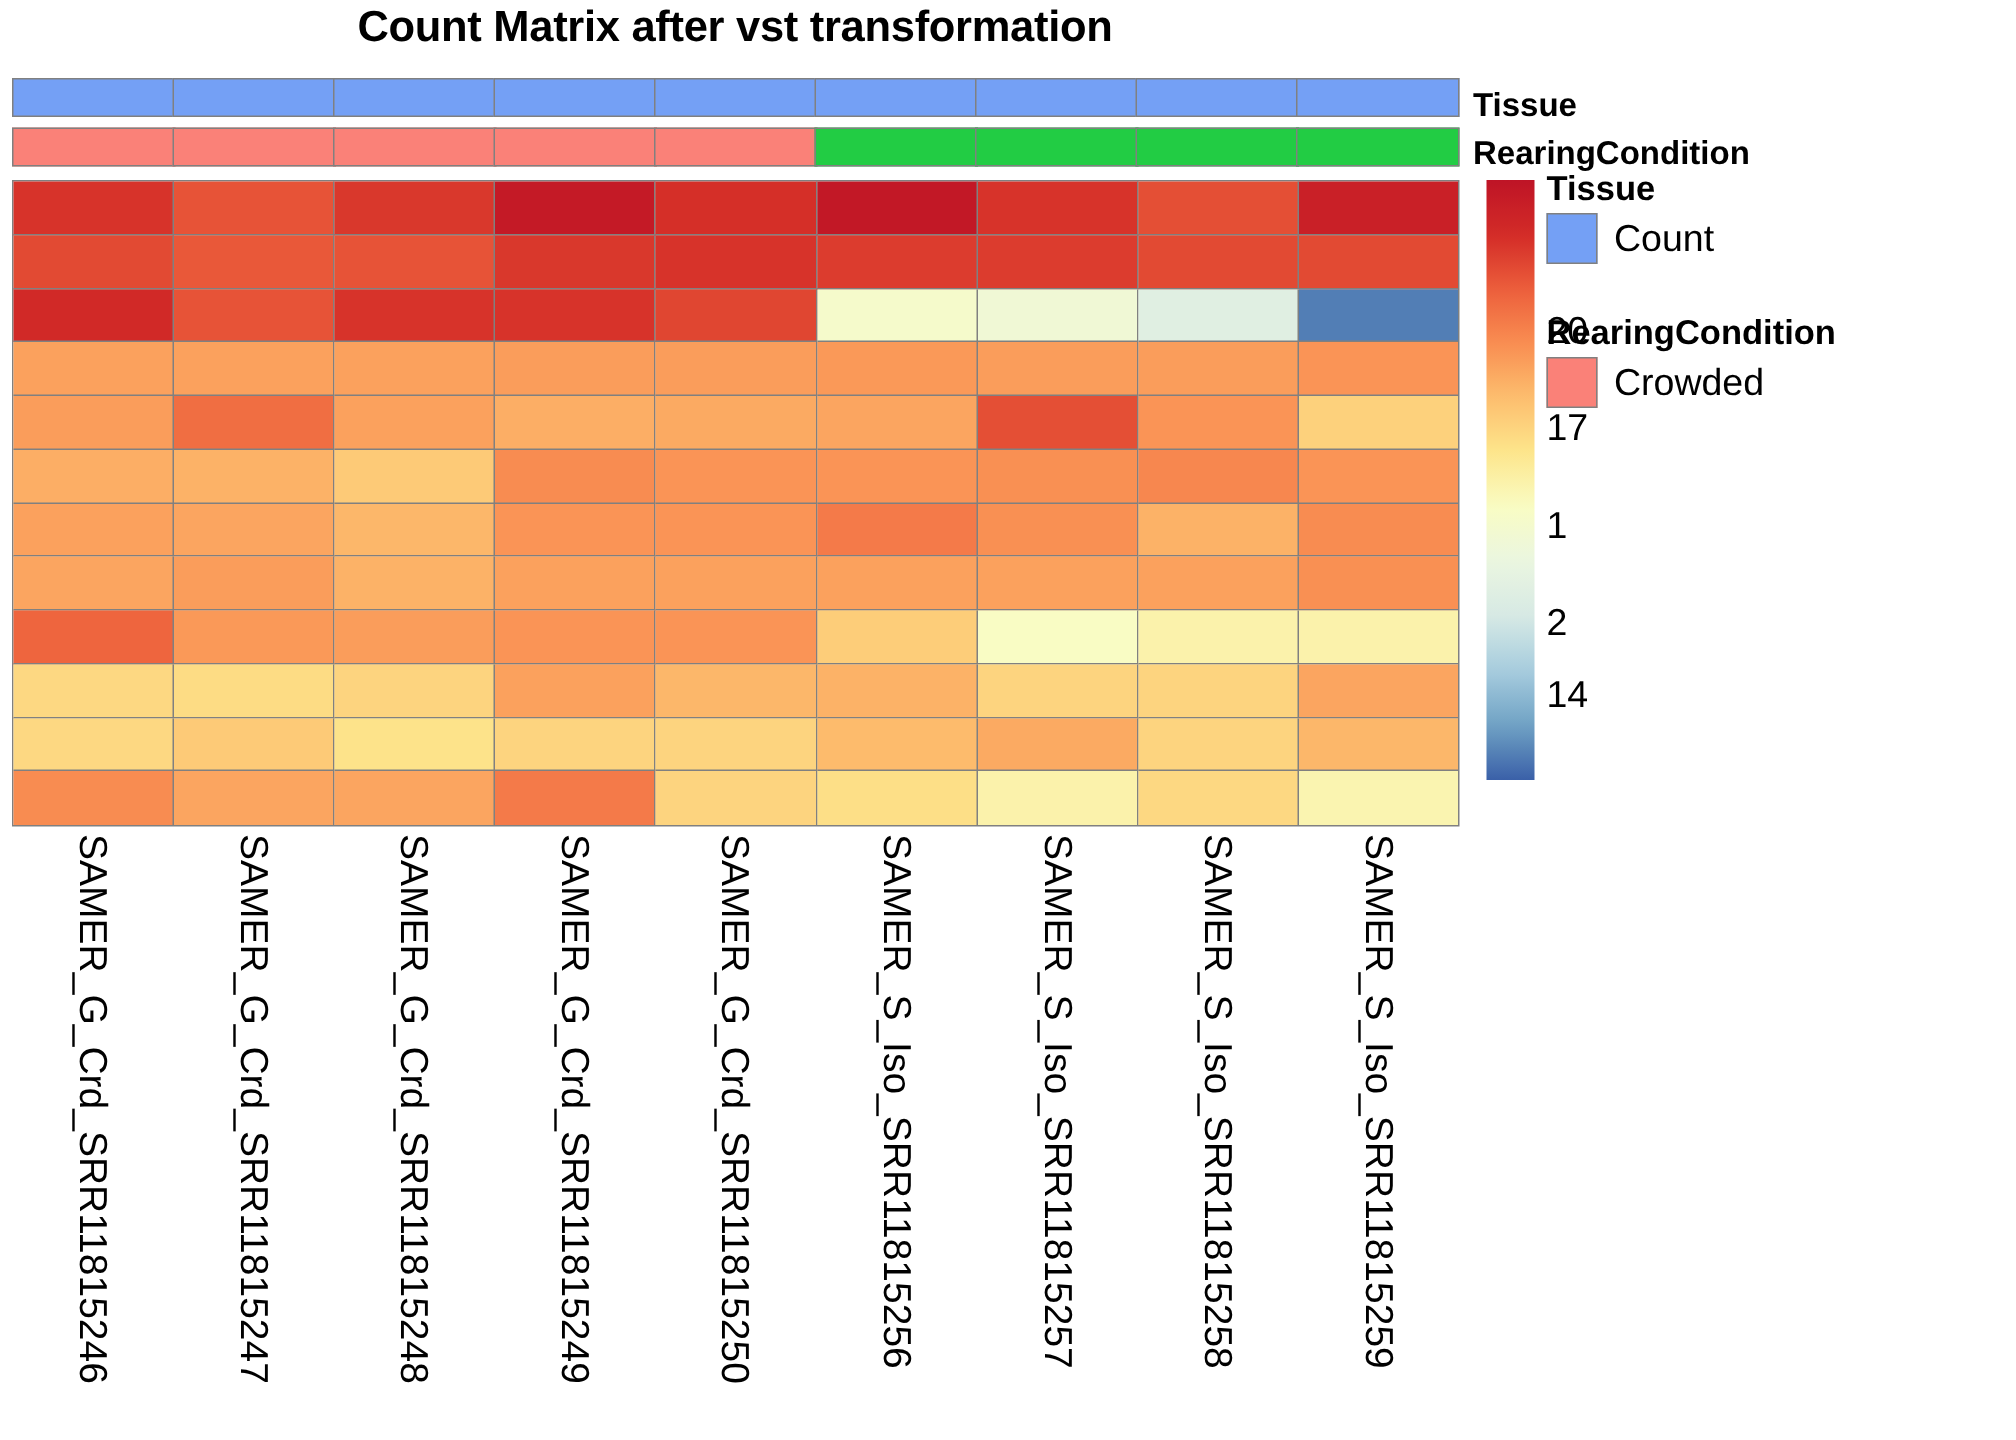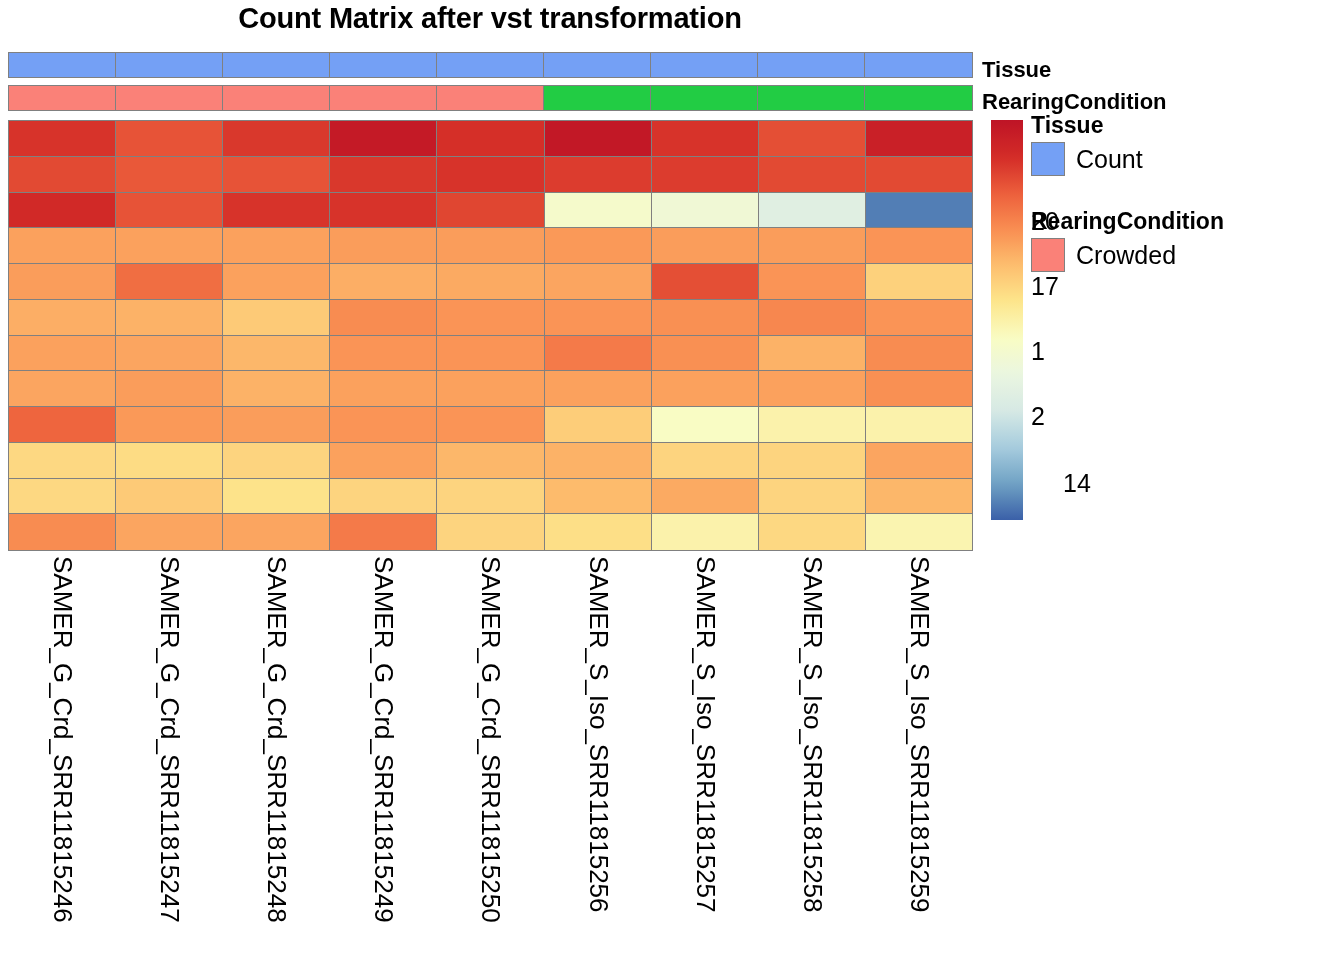--- a/index.html
+++ b/index.html
@@ -365,21 +365,21 @@
       </div>
     </div>
 
   <div id="colorbar-wrap">
     <div id="colorbar" style="background: linear-gradient(rgb(190, 20, 38) 0%, rgb(196, 26, 38) 2.5%, rgb(202, 33, 39) 5%, rgb(207, 39, 39) 7.5%, rgb(214, 48, 41) 10%, rgb(220, 62, 47) 12.5%, rgb(227, 76, 52) 15%, rgb(234, 90, 58) 17.5%, rgb(239, 104, 64) 20%, rgb(242, 117, 70) 22.5%, rgb(246, 130, 76) 25%, rgb(249, 143, 83) 27.5%, rgb(250, 156, 90) 30%, rgb(251, 170, 98) 32.5%, rgb(252, 183, 106) 35%, rgb(253, 195, 114) 37.5%, rgb(253, 206, 122) 40%, rgb(253, 217, 130) 42.5%, rgb(253, 228, 138) 45%, rgb(252, 235, 153) 47.5%, rgb(251, 241, 168) 50%, rgb(250, 247, 183) 52.5%, rgb(248, 252, 197) 55%, rgb(244, 250, 205) 57.5%, rgb(240, 248, 213) 60%, rgb(236, 247, 221) 62.5%, rgb(231, 244, 225) 65%, rgb(226, 240, 226) 67.5%, rgb(220, 237, 227) 70%, rgb(215, 233, 228) 72.5%, rgb(202, 226, 227) 75%, rgb(189, 218, 225) 77.5%, rgb(176, 210, 223) 80%, rgb(163, 201, 220) 82.5%, rgb(147, 189, 213) 85%, rgb(132, 178, 206) 87.5%, rgb(117, 166, 199) 90%, rgb(102, 150, 191) 92.5%, rgb(87, 132, 183) 95%, rgb(73, 114, 176) 97.5%, rgb(58, 96, 168) 100%);"></div>
   <div class="cb-tick" style="top: 35.7724px;">19</div>
       <div class="cb-tick" style="top: 100.813px;">20</div>
       <div class="cb-tick" style="top: 165.854px;">17</div>
       <div class="cb-tick" style="top: 230.894px;">1</div>
       <div class="cb-tick" style="top: 295.935px;">2</div>
-      <div class="cb-tick" style="top: 363px; margin-left: 32px;">14</div>
+      <div class="cb-tick" style="top: 344px;">14</div>
     </div>
 
   <div class="legend-block" id="legend-tissue" style="top:112px;">
     <div class="legend-title">Tissue</div>
     <div id="legend-tissue-items">
         <div class="legend-item">
           <div class="legend-swatch" style="background: rgb(116, 160, 245);"></div>
           <div class="legend-text">Count</div>
         </div>
       </div>

